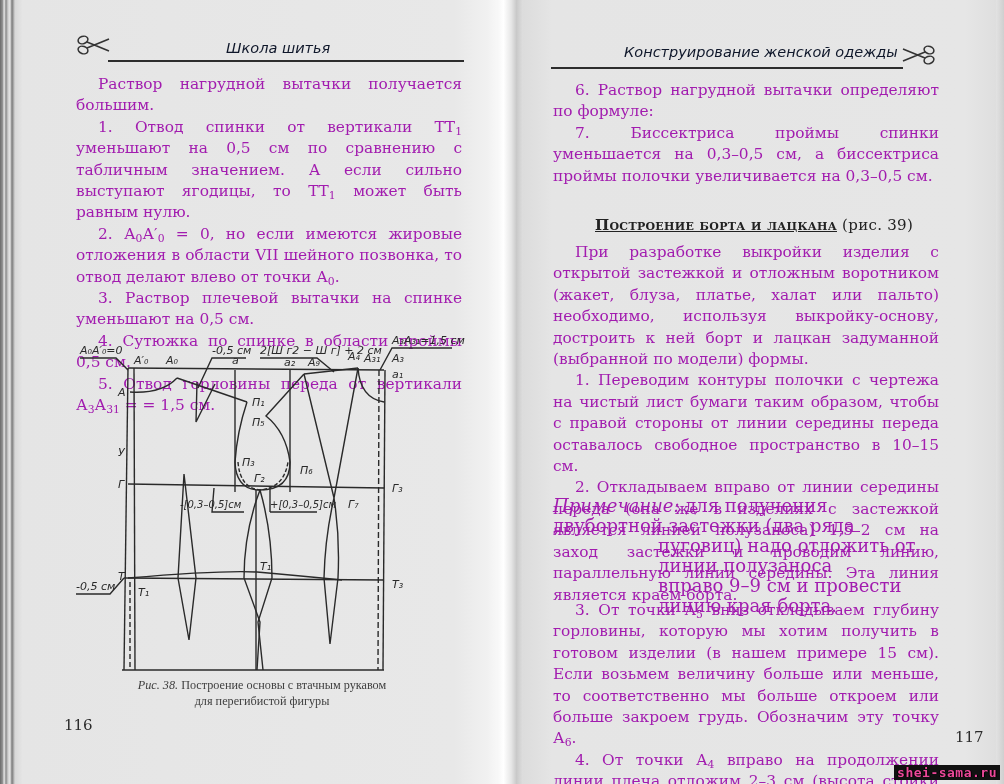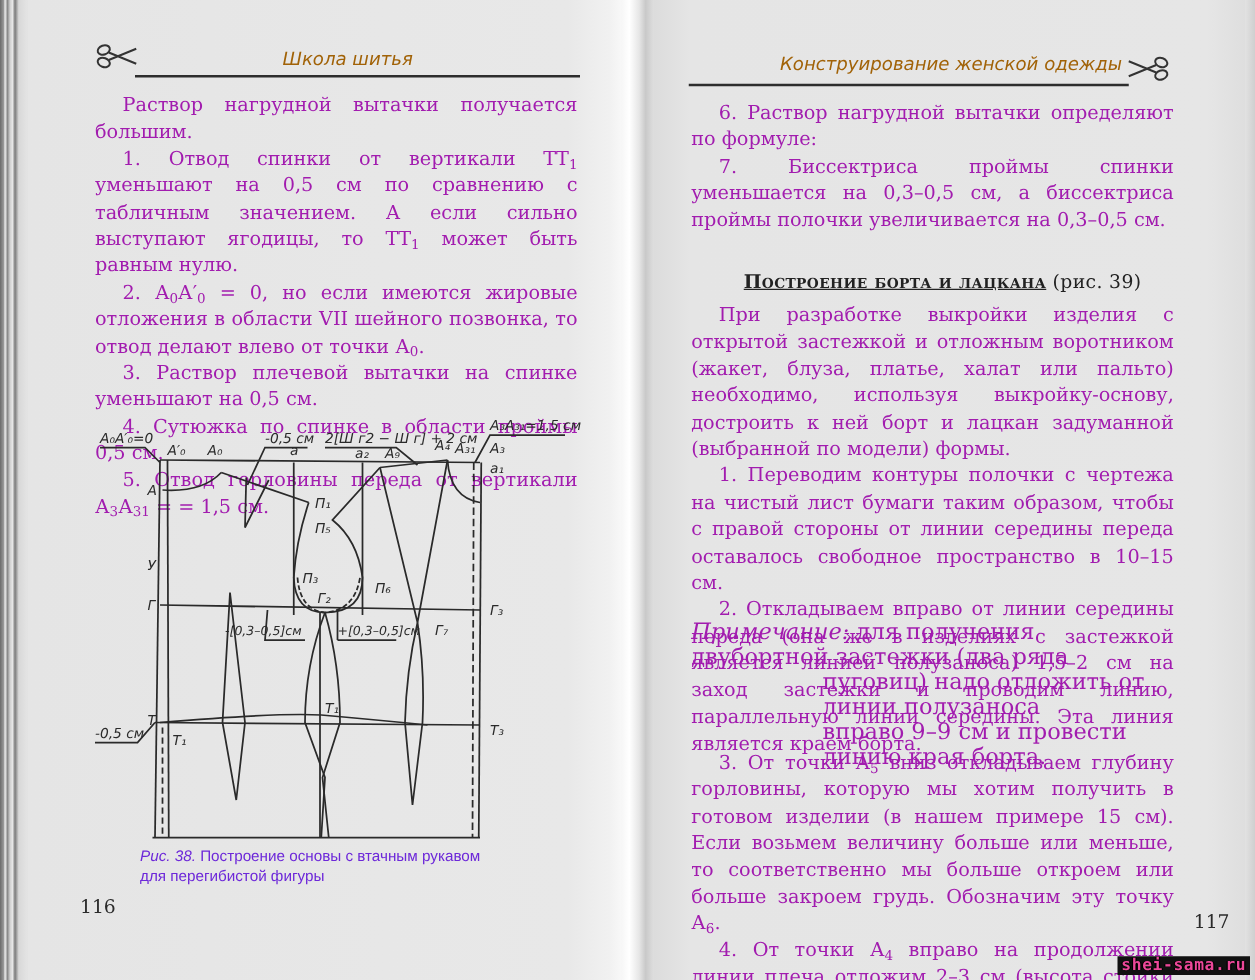--- a/index.html
+++ b/index.html
@@ -19,21 +19,21 @@
   .page-left { left:22px; width:480px; background:linear-gradient(90deg,#e5e5e5 0,#e8e8e8 90%,#f1f1f1 97%,#fbfbfb 100%); }
   .gutter {
     position:absolute; left:497px; top:0; width:26px; height:784px;
     background:linear-gradient(90deg,#f6f6f6 0,#ffffff 25%,#e6e6e6 55%,#c9c9c9 75%,#dedede 100%);
   }
   .page-right { left:523px; width:481px; background:linear-gradient(90deg,#dcdcdc 0,#e5e5e5 6%,#e6e6e6 92%,#dcdcdc 100%); }
   .right-edge { position:absolute; right:0; top:0; width:8px; height:784px; background:linear-gradient(90deg,#e2e2e2,#cfcfcf); }
 
   .running-head {
     position:absolute; font-family:"DejaVu Sans","Liberation Sans",sans-serif;
-    font-style:italic; font-size:14.5px; color:#a16207;
+    font-style:italic; font-size:14.5px; color:#0f172a;
   }
   .rule { position:absolute; height:1.5px; background:#2d2d2d; }
   .scissors { position:absolute; }
 
   .text-block {
     position:absolute; font-size:15.4px; line-height:21.4px; text-align:justify; color:#a21caf;
   }
   .text-block p { margin:0; }
   .ind { text-indent:22px; }
   .note { font-size:18px; line-height:20px; }
@@ -41,22 +41,22 @@
   .note-line { display:block; }
   .note-cont { display:block; padding-left:105px; }
 
   .section-title {
     position:absolute; font-size:15px; letter-spacing:0.3px; color:#222;
   }
   .section-title .sc { font-variant:small-caps; font-weight:bold;text-decoration:underline; }
 
   .page-num { position:absolute; font-size:15px; color:#2b2b2b; }
   .caption {
-    position:absolute; font-family:Liberation Sans, sans-serif;
-    font-size:12.2px; line-height:16px; text-align:left; color:#6d28d9;
+    position:absolute; font-family:Liberation Serif, serif;
+    font-size:12.2px; line-height:16px; text-align:center; color:#404040;
   }
   .caption .fig { font-style:italic; }
   .watermark {
     position:absolute; right:4px; bottom:4px;
     font-family:"DejaVu Sans Mono","Liberation Mono",monospace; font-weight:bold; font-size:13px;
     color:#ec4899; background:#111; padding:0 3px; letter-spacing:0.5px;
     text-shadow: 1px 0 #000, -1px 0 #000;
   }
   svg text { font-family:"DejaVu Sans","Liberation Sans",sans-serif; font-style:italic; fill:#2a2a2a; }
   sub { font-size:70%; vertical-align:-3px; line-height:0; }

